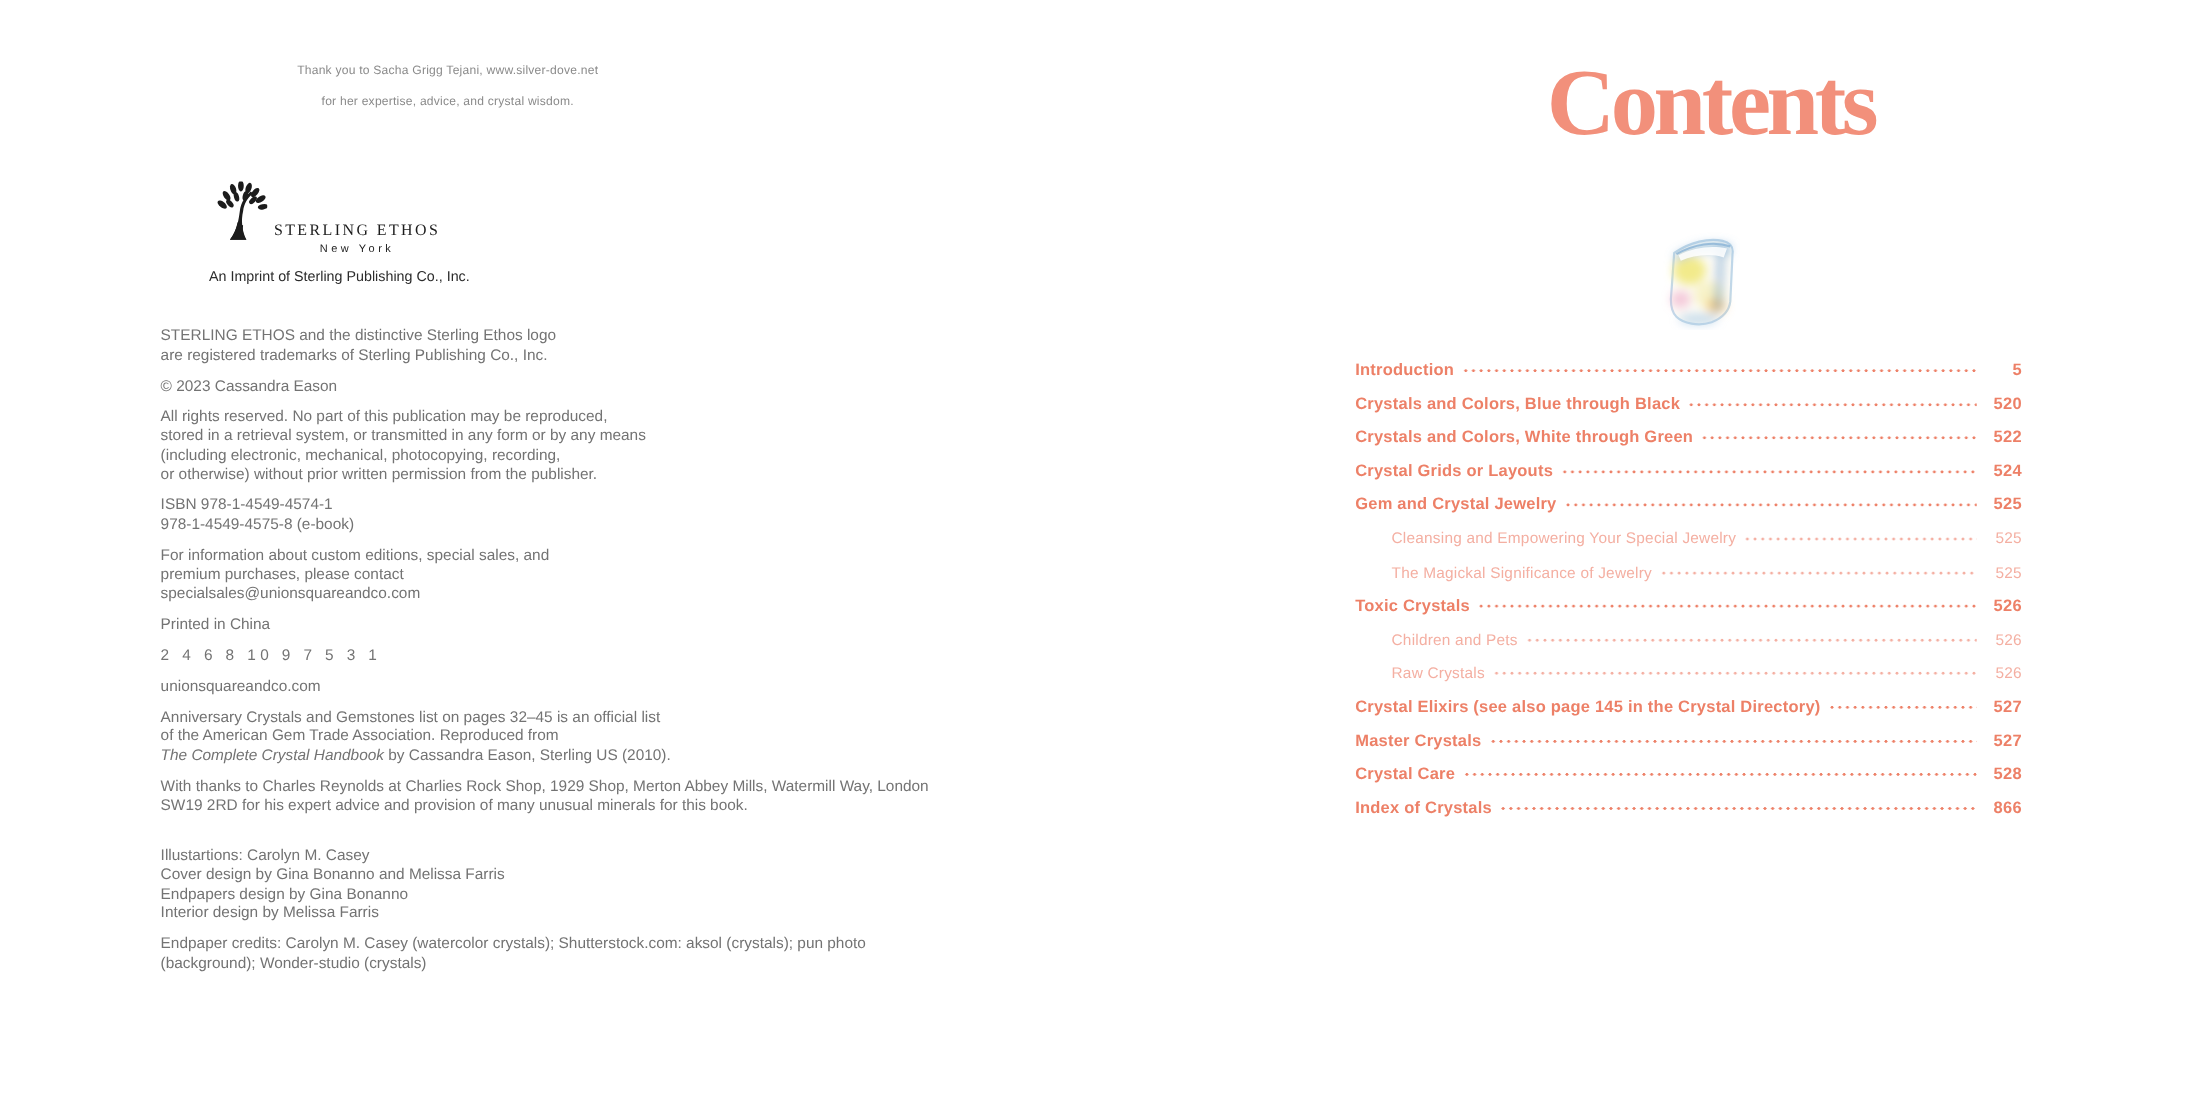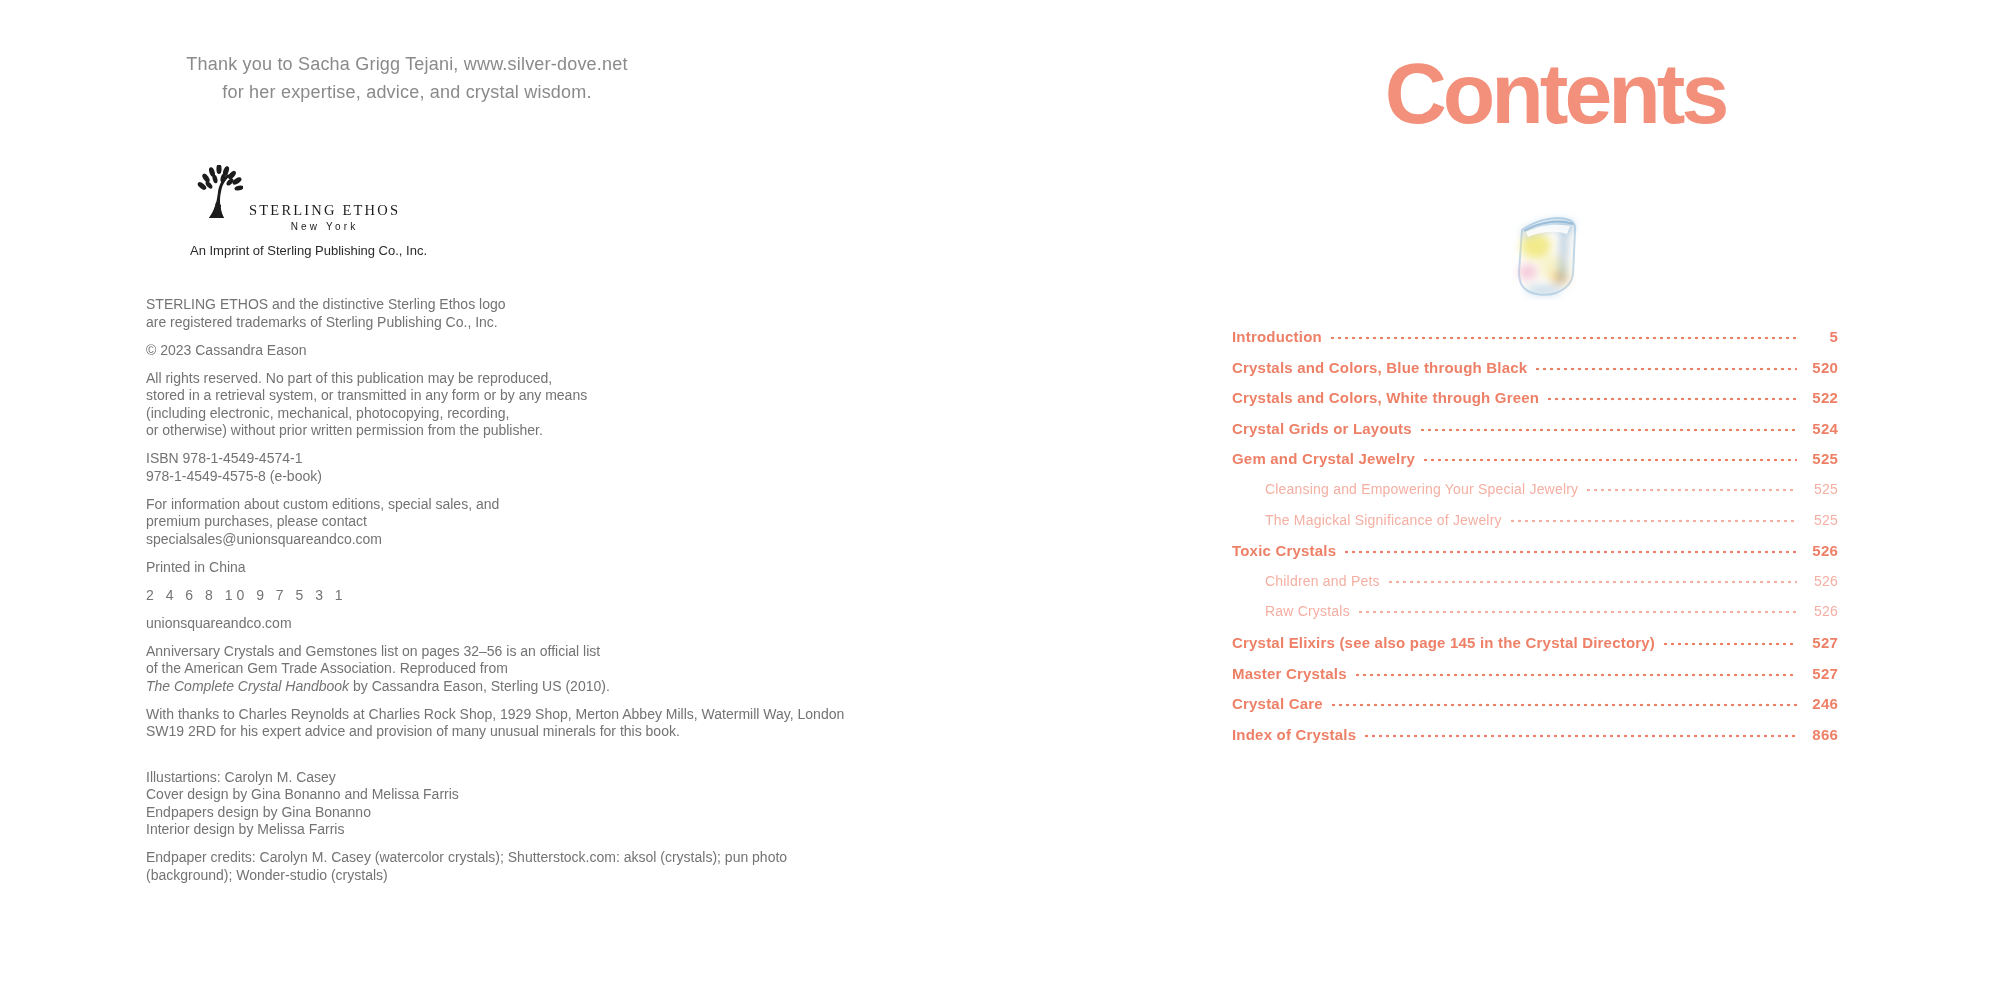--- a/index.html
+++ b/index.html
@@ -4,40 +4,40 @@
 <style>
   html,body{margin:0;padding:0;background:#ffffff;}
   .spread{position:relative;width:2000px;height:1000px;background:#ffffff;overflow:hidden;
           font-family:"Liberation Sans",sans-serif;color:#2b2b2b;}
   .page{position:absolute;top:0;height:1000px;}
   .page-left{left:0;width:1000px;}
   .page-right{left:1000px;width:1000px;}
 
   
   .dedication{position:absolute;left:107px;top:50px;width:600px;text-align:center;
-              font-size:18px;line-height:28px;color:#8a8a8a;letter-spacing:.2px;}
+              font-size:11px;line-height:28px;color:#8a8a8a;letter-spacing:.2px;}
   .dedication .ln{display:block;}
 
   .logo{position:absolute;left:197px;top:165px;display:flex;align-items:flex-end;}
   .logo-text{margin-left:6px;transform:translateY(13px);text-align:center;}
   .logo-name{font-size:14.5px;letter-spacing:2.2px;color:#1c1c1c;white-space:nowrap;font-family:Liberation Serif, serif;}
   .logo-city{font-size:10px;letter-spacing:3.2px;color:#1c1c1c;margin-top:2px;}
   .imprint{position:absolute;left:190px;top:243px;font-size:13px;color:#2b2b2b;}
 
   .copyright{position:absolute;left:146px;top:296px;width:700px;
              font-size:14px;line-height:17.5px;color:#737373;}
   .copyright p{margin:0 0 10.5px 0;}
   .copyright .ln{display:block;}
   .copyright .gap-lg{margin-top:28px;}
   .copyright .wide-ls{letter-spacing:4px;}
   .copyright em{font-style:italic;}
 
   
   .contents-title{position:absolute;left:230px;top:40px;width:650px;margin:0;text-align:center;
-                  font-family:Liberation Sans, sans-serif;font-weight:700;font-size:86px;line-height:1.25;
+                  font-family:Liberation Serif, serif;font-weight:700;font-size:86px;line-height:1.25;
                   letter-spacing:-4px;color:#F2907B;}
   .crystal{position:absolute;left:510px;top:210px;width:72px;height:90px;}
 
   .toc{position:absolute;left:232px;top:326px;width:606px;}
   .toc-row{display:flex;align-items:baseline;line-height:21px;margin-bottom:9.6px;
            font-size:15px;font-weight:700;color:#ED8067;letter-spacing:.2px;}
   .toc-row.sub{padding-left:33px;font-size:14px;font-weight:400;color:#F4AFA2;}
   .toc-label{white-space:nowrap;}
   .toc-leader{flex:1;min-width:12px;height:14px;margin:0 5px 0 7px;
               background-image:radial-gradient(circle,currentColor 1.25px,transparent 1.55px);
@@ -110,21 +110,21 @@
       <p class="para">
         <span class="ln">Printed in China</span>
       </p>
       <p class="para wide-ls">
         <span class="ln">2 4 6 8 10 9 7 5 3 1</span>
       </p>
       <p class="para">
         <span class="ln">unionsquareandco.com</span>
       </p>
       <p class="para">
-        <span class="ln">Anniversary Crystals and Gemstones list on pages 32–56 is an official list</span>
+        <span class="ln">Anniversary Crystals and Gemstones list on pages 32–45 is an official list</span>
         <span class="ln">of the American Gem Trade Association. Reproduced from</span>
         <span class="ln"><em>The Complete Crystal Handbook</em><span> by Cassandra Eason, Sterling US (2010).</span></span>
       </p>
       <p class="para">
         <span class="ln">With thanks to Charles Reynolds at Charlies Rock Shop, 1929 Shop, Merton Abbey Mills, Watermill Way, London</span>
         <span class="ln">SW19 2RD for his expert advice and provision of many unusual minerals for this book.</span>
       </p>
       <p class="para gap-lg">
         <span class="ln">Illustartions: Carolyn M. Casey</span>
         <span class="ln">Cover design by Gina Bonanno and Melissa Farris</span>
@@ -221,21 +221,21 @@
         <span class="toc-page">527</span>
       </div>
       <div class="toc-row">
         <span class="toc-label">Master Crystals</span>
         <span class="toc-leader"></span>
         <span class="toc-page">527</span>
       </div>
       <div class="toc-row">
         <span class="toc-label">Crystal Care</span>
         <span class="toc-leader"></span>
-        <span class="toc-page">246</span>
+        <span class="toc-page">528</span>
       </div>
       <div class="toc-row">
         <span class="toc-label">Index of Crystals</span>
         <span class="toc-leader"></span>
         <span class="toc-page">866</span>
       </div>
     </nav>
   </section>
 </div>
 

